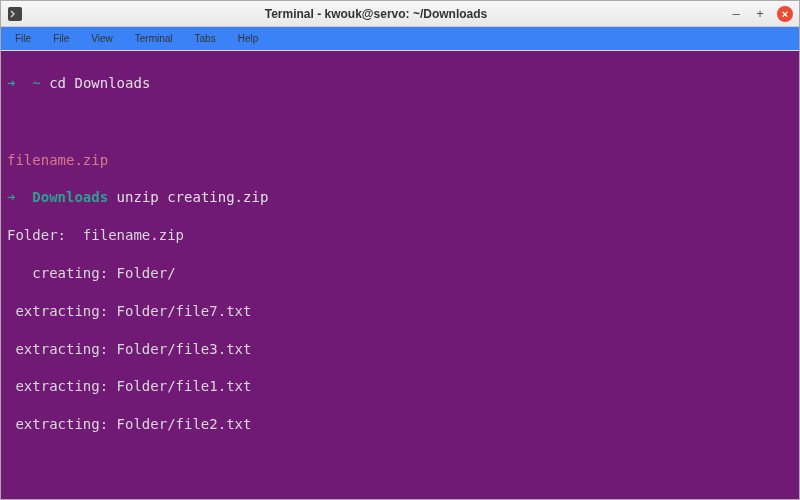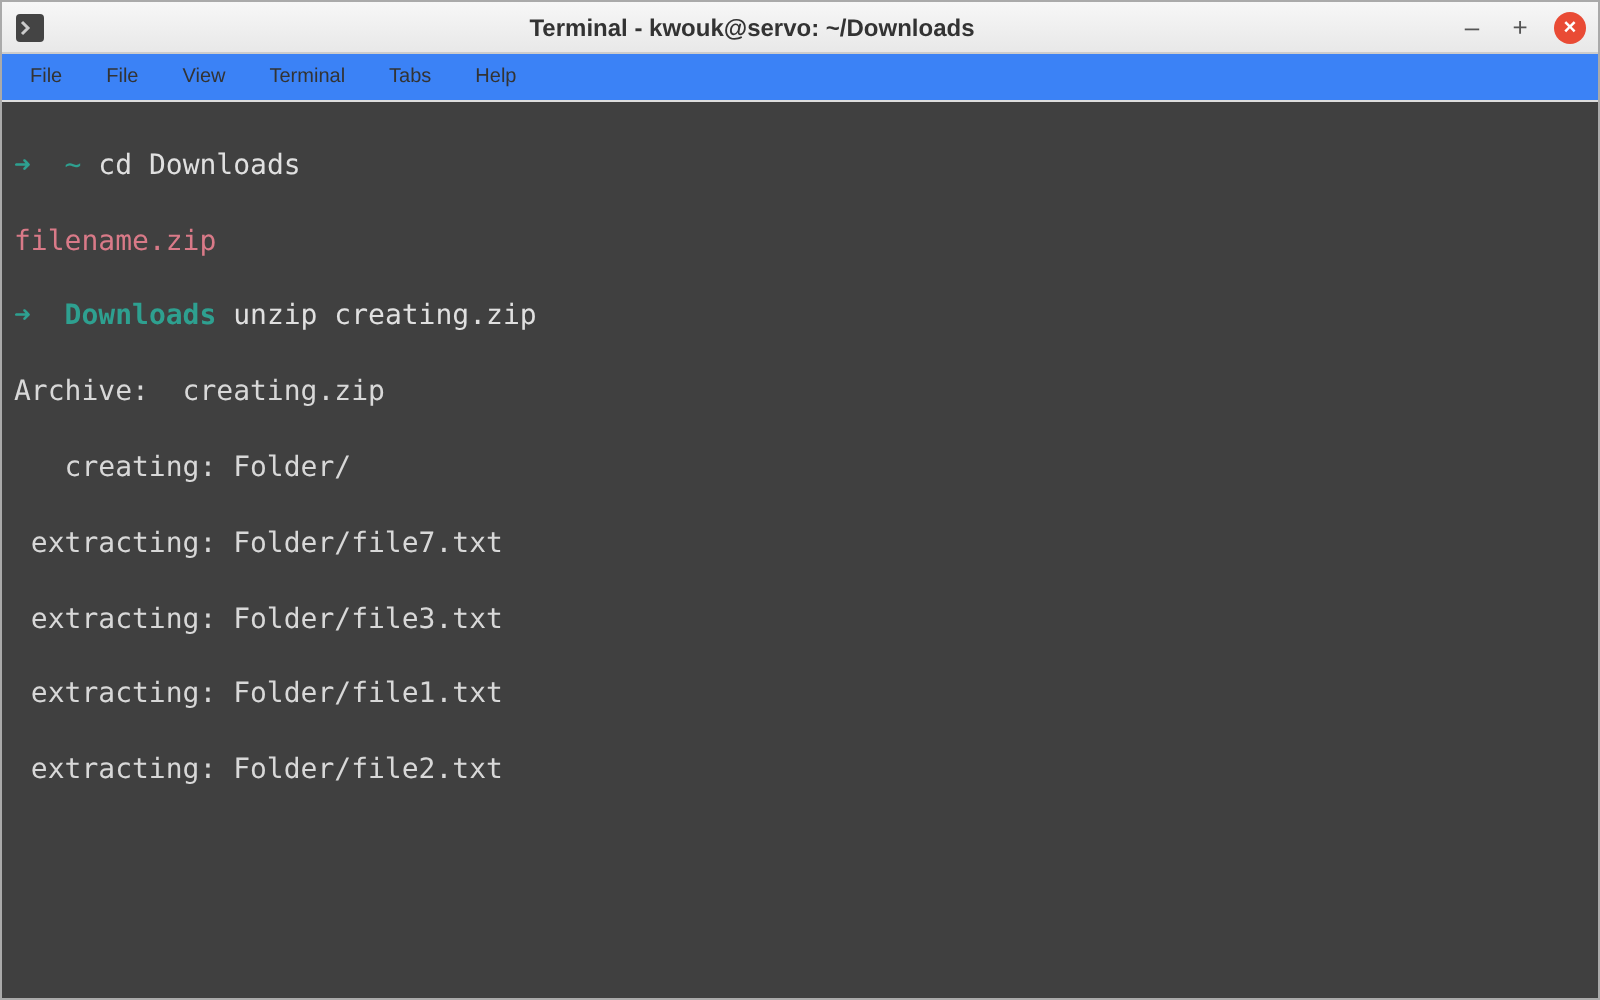--- a/index.html
+++ b/index.html
@@ -78,36 +78,36 @@
       gap: 2px;
       font-size: 10px;
       color: #333;
     }
     .menu-item {
       padding: 2px 10px;
       cursor: pointer;
     }
     .terminal {
       flex: 1;
-      background: #404040;
+      background: #701a75;
       color: #e0e0e0;
       font-family: "DejaVu Sans Mono", "Liberation Mono", Menlo, Consolas, monospace;
       font-size: 14px;
       line-height: 1.35;
       padding: 4px 6px;
       white-space: pre;
       overflow: hidden;
       position: relative;
     }
     .line { display: block; }
     .arrow { color: #2ea090; font-weight: bold; }
     .tilde { color: #2ea090; }
     .cyan { color: #2ea090; font-weight: bold; }
     .cmd { color: #e0e0e0; }
-    .pink { color: #d97a88; }
+    .pink { color: #d97a88; margin-top: 39px; }
     .out { color: #d8d8d8; }
   </style>
 </head>
 <body>
 
 <div class="window">
 
   <div class="titlebar">
     <span class="app-icon">
       <svg width="14" height="14" viewBox="0 0 14 14">
@@ -129,21 +129,21 @@
     <span class="menu-item">View</span>
     <span class="menu-item">Terminal</span>
     <span class="menu-item">Tabs</span>
     <span class="menu-item">Help</span>
   </div>
 
   <div class="terminal">
 <span class="line"><span class="arrow">➜</span>  <span class="tilde">~</span> <span class="cmd">cd Downloads</span></span>
 <span class="line pink">filename.zip</span>
 <span class="line"><span class="arrow">➜</span>  <span class="cyan">Downloads</span> <span class="cmd">unzip creating.zip</span></span>
-<span class="line out">Archive:  creating.zip</span>
+<span class="line out">Folder:  filename.zip</span>
 <span class="line out">   creating: Folder/</span>
 <span class="line out"> extracting: Folder/file7.txt</span>
 <span class="line out"> extracting: Folder/file3.txt</span>
 <span class="line out"> extracting: Folder/file1.txt</span>
 <span class="line out"> extracting: Folder/file2.txt</span>
 
 
   </div>
 
 </div>

